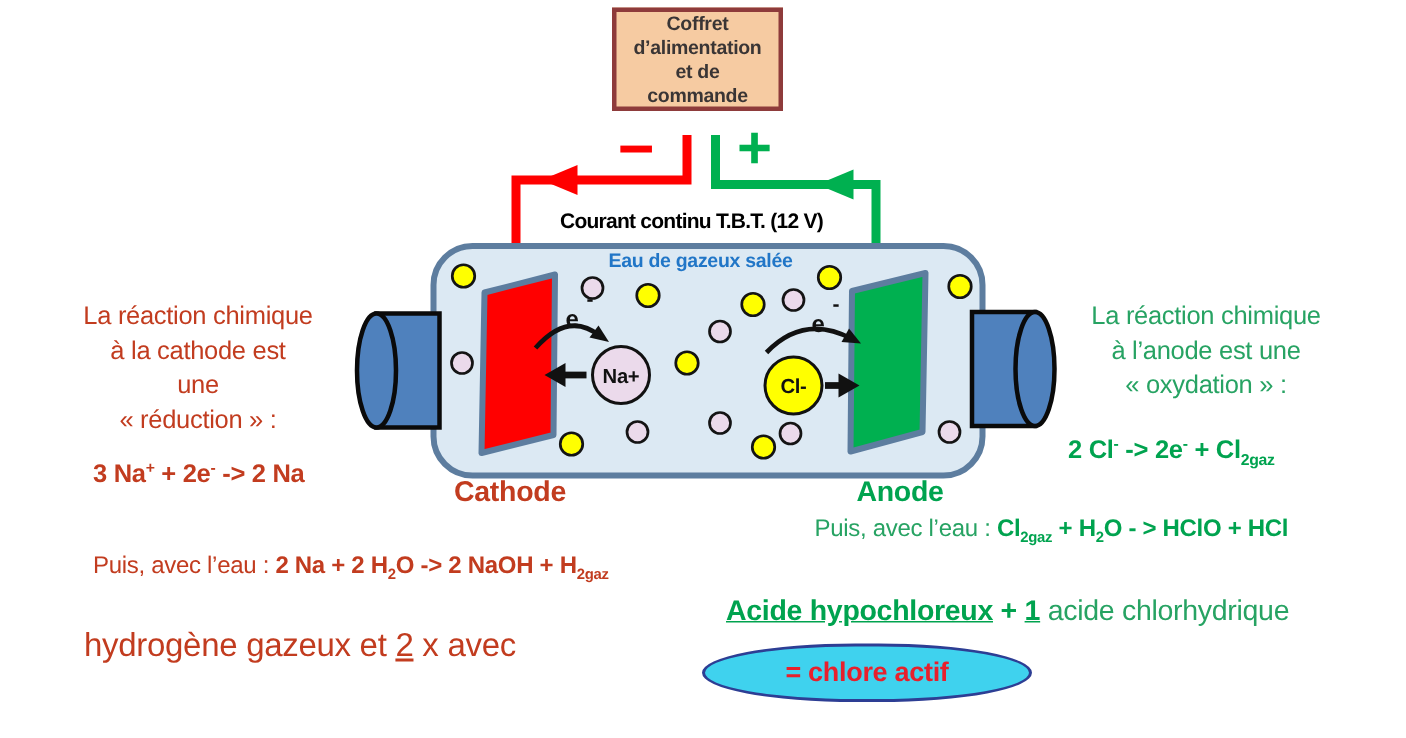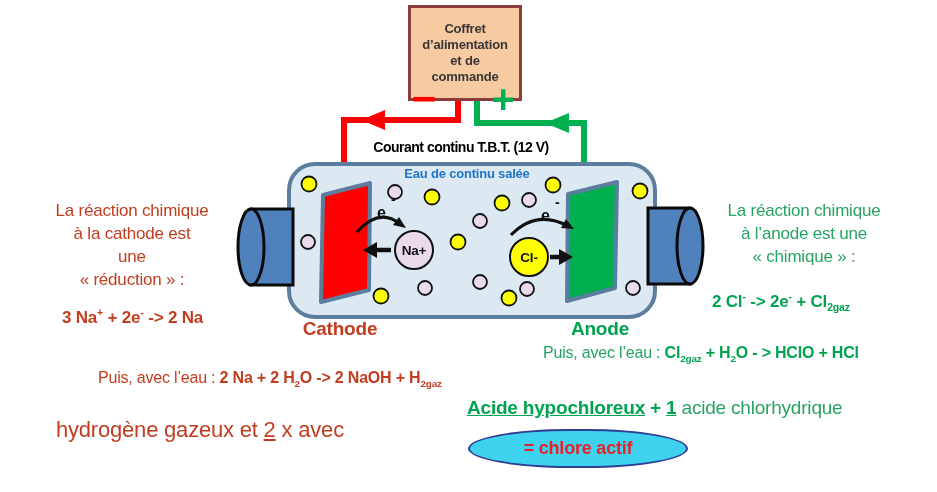--- a/index.html
+++ b/index.html
@@ -6,21 +6,21 @@
   #stage{position:relative;width:937px;height:492px;background:#fff;overflow:hidden;
          font-family:"Liberation Sans",sans-serif;letter-spacing:-0.2px;}
   #diagram-svg{position:absolute;left:0;top:0;width:937px;height:492px;}
   .abs{position:absolute;}
   .b{font-weight:bold;}
   .u{text-decoration:underline;}
   sup{font-size:62%;vertical-align:super;}
   sub{font-size:62%;vertical-align:sub;}
 
   
-  .power-box{left:408px;top:5px;width:114px;height:96px;background:var(--box-fill);
+  .power-box{left:408px;top:5px;width:114px;height:69px;background:var(--box-fill);
     border:3px solid var(--box-border);box-sizing:border-box;display:flex;flex-direction:column;
     justify-content:center;align-items:center;}
   .power-box div{font-size:13px;font-weight:bold;color:var(--box-text);line-height:16px;text-align:center;}
 
   .minus-sign{left:404px;top:82px;width:40px;text-align:center;font-size:42px;line-height:34px;
     font-weight:bold;color:var(--wire-red);}
   .plus-sign{left:483px;top:80px;width:40px;text-align:center;font-size:40px;line-height:38px;
     font-weight:bold;color:var(--wire-green);}
 
   .current-label{left:331px;top:139px;width:260px;text-align:center;font-size:14px;font-weight:bold;
@@ -29,30 +29,30 @@
     color:var(--water-blue);}
   .cathode-label{left:297px;top:318px;width:86px;text-align:center;font-size:19px;font-weight:bold;
     color:var(--red-text);}
   .anode-label{left:558px;top:318px;width:84px;text-align:center;font-size:19px;font-weight:bold;
     color:var(--green-bold);}
 
   .left-intro{left:22px;top:199px;width:220px;text-align:center;font-size:17px;line-height:23px;
     color:var(--red-text);}
   .left-equation{left:35px;top:306px;width:195px;text-align:center;font-size:17px;font-weight:bold;
     color:var(--red-text);}
-  .left-water{left:62px;top:369px;white-space:nowrap;font-size:16px;color:var(--red-text);margin-left:36px;}
+  .left-water{left:62px;top:369px;white-space:nowrap;font-size:16px;color:var(--red-text);}
   .left-summary{left:56px;top:417px;white-space:nowrap;font-size:22px;color:var(--red-text);}
 
   .right-intro{left:698px;top:199px;width:212px;text-align:center;font-size:17px;line-height:23px;
     color:var(--green-text);}
   .right-equation{left:712px;top:290px;width:185px;font-size:17px;font-weight:bold;
     color:var(--green-bold);}
   .right-water{left:543px;top:344px;white-space:nowrap;font-size:16px;color:var(--green-text);}
   .right-water .b{color:var(--green-bold);}
-  .acid-line{left:467px;top:397px;white-space:nowrap;font-size:19px;color:var(--green-text);}
+  .acid-line{left:484px;top:397px;white-space:nowrap;font-size:19px;color:var(--green-text);}
   .acid-line .b{color:var(--green-bold);}
 
   .chlore-bubble{left:468px;top:429px;width:220px;height:39px;background:var(--bubble-fill);
     border:2px solid var(--bubble-border);border-radius:110px / 21px;box-sizing:border-box;
     display:flex;align-items:center;justify-content:center;}
   .chlore-bubble span{font-size:18px;font-weight:bold;color:var(--bubble-text);}
 
   
   .wire-red{stroke:var(--wire-red);stroke-width:6;fill:none;}
   .wire-green{stroke:var(--wire-green);stroke-width:6;fill:none;}
@@ -151,38 +151,38 @@
     <div>Coffret</div>
     <div>d’alimentation</div>
     <div>et de</div>
     <div>commande</div>
   </div>
 
   <div class="abs minus-sign">−</div>
   <div class="abs plus-sign">+</div>
 
   <div class="abs current-label">Courant continu T.B.T. (12 V)</div>
-  <div class="abs water-label">Eau de continu salée</div>
+  <div class="abs water-label">Eau de gazeux salée</div>
   <div class="abs anode-label">Anode</div>
   <div class="abs cathode-label">Cathode</div>
 
   <div class="abs left-intro">
     <div>La réaction chimique</div>
     <div>à la cathode est</div>
     <div>une</div>
     <div>« réduction » :</div>
   </div>
   <div class="abs left-equation"><span class="b">3 Na</span><sup class="b">+</sup><span class="b"> + 2e</span><sup class="b">-</sup><span class="b"> -&gt; 2 Na</span></div>
   <div class="abs left-water"><span>Puis, avec l’eau : </span><span class="b">2 Na + 2 H</span><sub class="b">2</sub><span class="b">O -&gt; 2 NaOH +  H</span><sub class="b">2gaz</sub></div>
   <div class="abs left-summary"><span>hydrogène gazeux et </span><span class="u">2</span><span> x avec</span></div>
 
   <div class="abs right-intro">
     <div>La réaction chimique</div>
     <div>à l’anode est une</div>
-    <div>« chimique » :</div>
+    <div>« oxydation » :</div>
   </div>
   <div class="abs right-equation"><span class="b">2 Cl</span><sup class="b">-</sup><span class="b"> -&gt; 2e</span><sup class="b">-</sup><span class="b"> + Cl</span><sub class="b">2gaz</sub></div>
   <div class="abs right-water"><span>Puis, avec l’eau : </span><span class="b">Cl</span><sub class="b">2gaz</sub><span class="b"> +  H</span><sub class="b">2</sub><span class="b">O - &gt; HClO + HCl</span></div>
   <div class="abs acid-line"><span class="b u">Acide hypochloreux</span><span class="b"> + </span><span class="b u">1</span><span> acide chlorhydrique</span></div>
 
   <div class="abs chlore-bubble">
     <span>= chlore actif</span>
   </div>
 
 </div>

